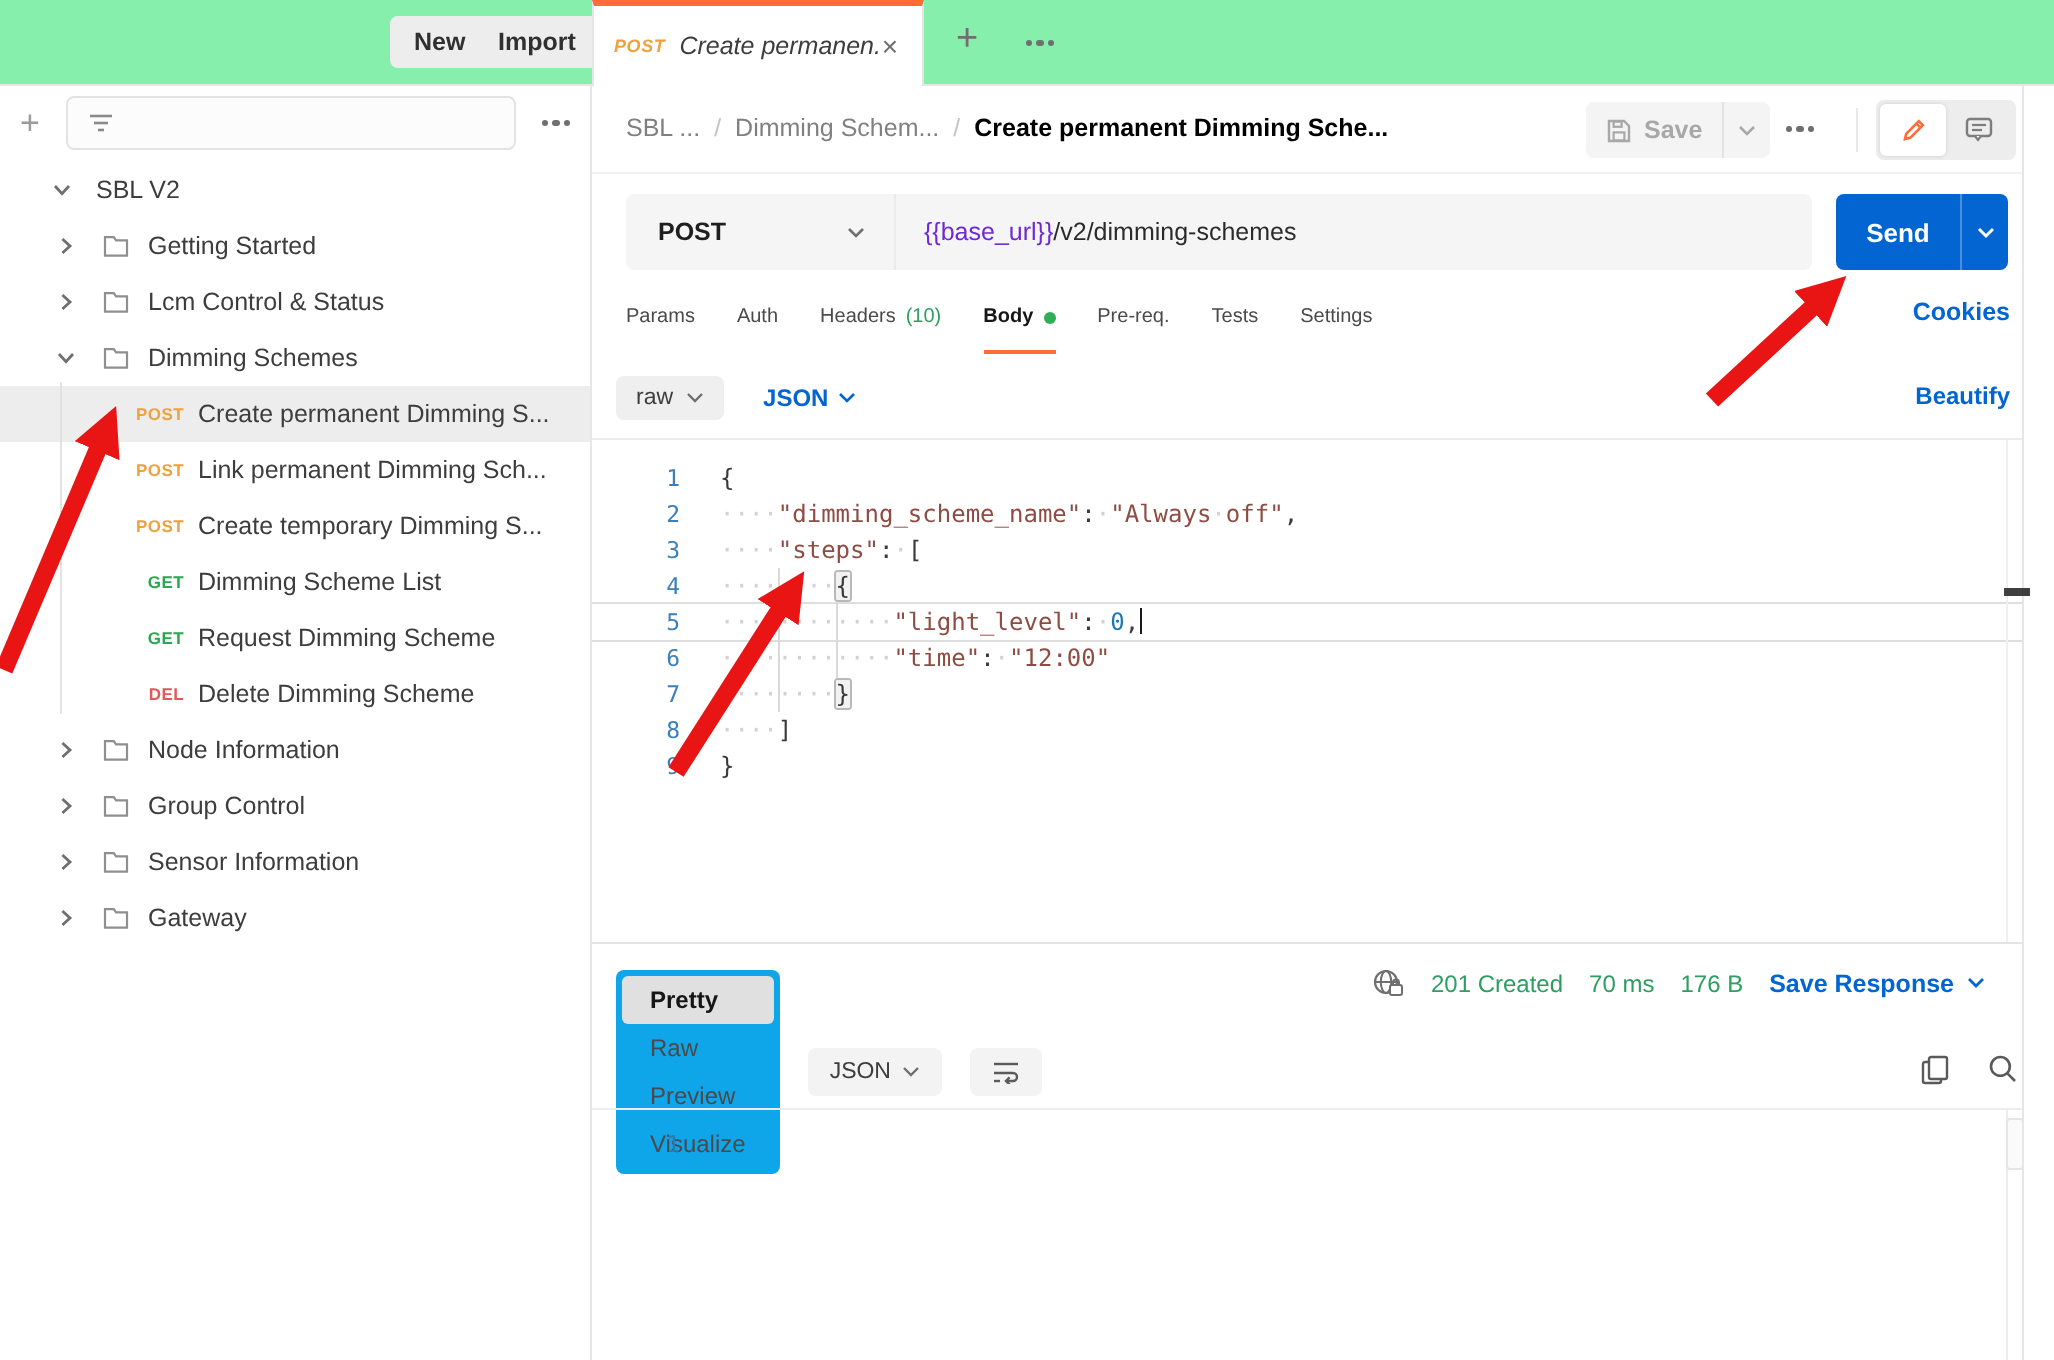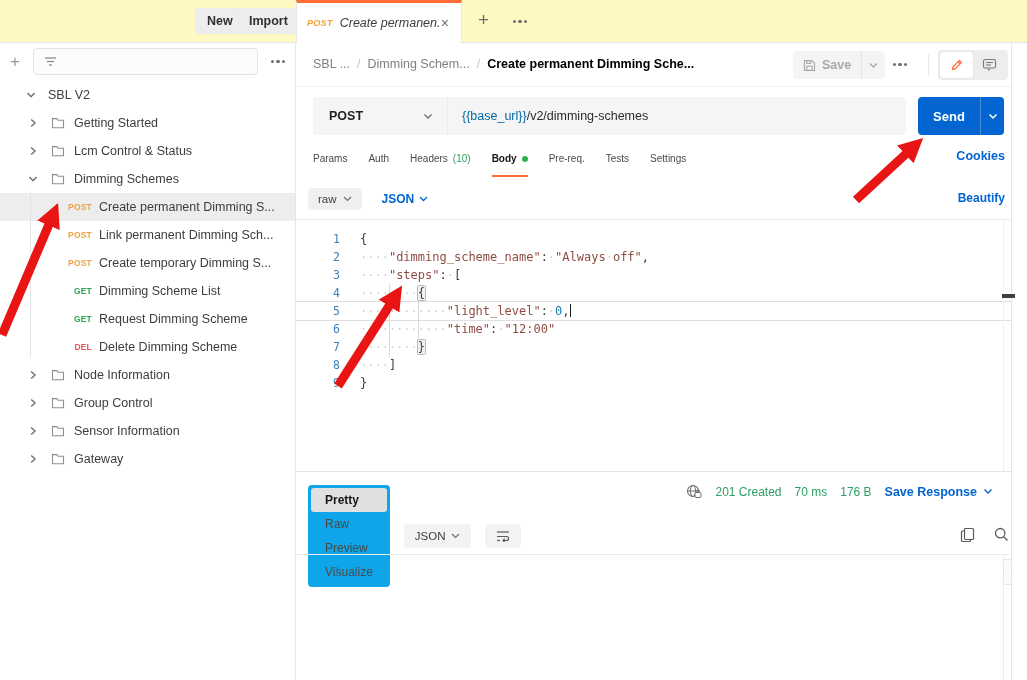--- a/index.html
+++ b/index.html
@@ -3,21 +3,21 @@
 <meta charset="utf-8">
 <style>
   * { box-sizing: border-box; margin: 0; padding: 0; }
   html,body { background:#fff; }
   .app{
     position:relative; width:1027px; height:680px; background:#fff;
     font-family:"Liberation Sans", sans-serif; color:#212121; overflow:hidden;
     font-size:12.5px;
   }
   
-  .topbar{position:absolute; top:0; left:0; width:1027px; height:43px; background:#fef9c3; border-bottom:1px solid #e6e6e6;}
+  .topbar{position:absolute; top:0; left:0; width:1027px; height:43px; background:#86efac; border-bottom:1px solid #e6e6e6;}
   .btn-gray{position:absolute; top:8px; height:26px; background:#ededed; border:none; border-radius:4px;
     font-family:inherit; font-size:12.5px; font-weight:600; color:#303030; padding:0 12px; cursor:pointer;}
   .new-btn{left:195px;} .import-btn{left:237px;}
   .tab-active{position:absolute; left:296px; top:0; width:166px; height:43px; background:#fff;
     border-top:3px solid var(--orange); border-left:1px solid #e6e6e6; border-right:1px solid #e6e6e6;
     display:flex; align-items:center; padding:0 10px; cursor:pointer;}
   .tab-method{font-size:9px; font-weight:700; font-style:italic; color:var(--amber); letter-spacing:.3px; margin-right:7px;}
   .tab-title{font-size:12.5px; font-style:italic; color:#3d3d3d; white-space:nowrap; overflow:hidden;}
   .tab-close{margin-left:auto; color:#6f6f6f; font-size:14px; line-height:1; cursor:pointer; padding:2px;}
   .plus-tab{position:absolute; left:478px; top:9px; font-size:19px; color:#6f6f6f; cursor:pointer; font-weight:400;}
@@ -58,21 +58,21 @@
   .crumb-div{position:absolute; left:632px; top:11px; width:1px; height:22px; background:#e8e8e8;}
   .icon-pill{position:absolute; left:642px; top:7px; width:70px; height:30px; background:#ededed; border-radius:4px;
     display:flex; align-items:center; padding:2px;}
   .icon-pill .ib{width:33px; height:26px; display:flex; align-items:center; justify-content:center; border-radius:3px; cursor:pointer;}
   .icon-pill .ib.on{background:#fff; box-shadow:0 0 2px rgba(0,0,0,.12);}
   
   .url-pill{position:absolute; left:17px; top:54px; width:593px; height:38px; background:#f5f5f5; border-radius:4px; display:flex; align-items:center;}
   .method-sel{width:135px; height:100%; display:flex; align-items:center; justify-content:space-between;
     padding:0 14px 0 16px; font-weight:700; font-size:12.5px; color:#1f1f1f; cursor:pointer; border-right:1px solid #ebebeb;}
   .url-input{flex:1; padding-left:14px; font-size:12.5px; color:#2b2b2b; white-space:nowrap; overflow:hidden; cursor:text;}
-  .url-var{color:#0369a1;}
+  .url-var{color:#6d28d9;}
   .send-btn{position:absolute; left:622px; top:54px; width:86px; height:38px; background:var(--blue); border-radius:4px;
     display:flex; align-items:stretch; cursor:pointer; border:none;}
   .send-label{flex:1; display:flex; align-items:center; justify-content:center; color:#fff; font-weight:700; font-size:13px;}
   .send-chev{width:24px; display:flex; align-items:center; justify-content:center; border-left:1px solid rgba(255,255,255,.28);}
   
   .req-tabs{position:absolute; left:17px; top:100px; height:34px; display:flex; gap:21px;}
   .rtab{height:34px; line-height:30px; font-size:10px; color:#4a4a4a; cursor:pointer; border-bottom:2px solid transparent; display:flex; align-items:center; gap:5px;}
   .rtab.active{color:#161616; font-weight:600; border-bottom-color:var(--orange);}
   .rtab .cnt{color:var(--green);}
   .rtab .dot{width:6px; height:6px; border-radius:50%; background:#2eae57; display:inline-block;}

